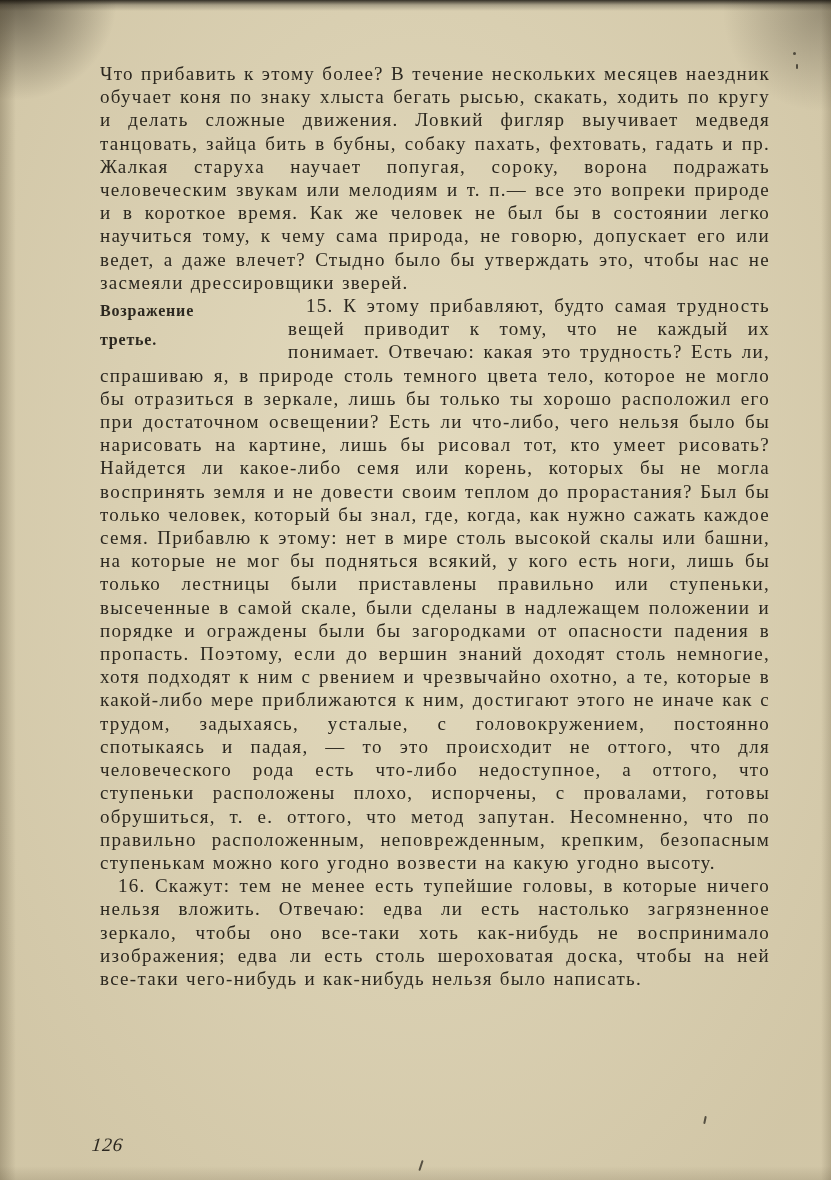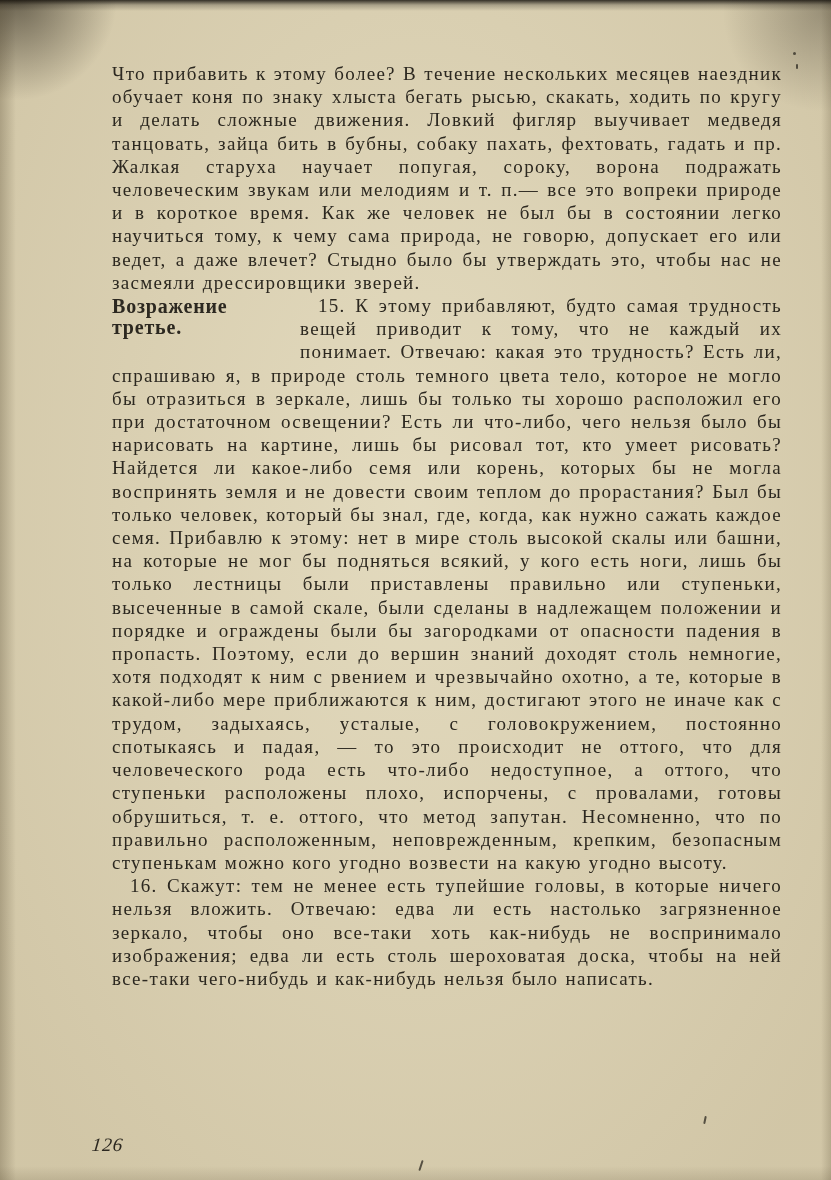--- a/index.html
+++ b/index.html
@@ -20,36 +20,36 @@
       linear-gradient(to bottom, rgba(23,20,15,0.85) 0px, rgba(23,20,15,0.25) 5px, rgba(23,20,15,0) 11px),
       linear-gradient(to right, rgba(70,58,34,0.28) 0px, rgba(70,58,34,0) 16px),
       linear-gradient(to left, rgba(70,58,34,0.20) 0px, rgba(70,58,34,0) 10px),
       linear-gradient(to top, rgba(70,58,34,0.14) 0px, rgba(70,58,34,0) 14px),
       radial-gradient(ellipse at 50% 42%, rgba(248,242,218,0.35), rgba(150,128,82,0.10) 90%);
     font-family:"Liberation Serif","DejaVu Serif",serif;
     color:var(--ink);
   }
   .text-block{
     position:absolute;
-    left:112px;top:62px;width:670px;
+    left:100px;top:62px;width:670px;
     font-size:19px;
     line-height:23.2px;
     text-align:justify;
     letter-spacing:1.3px;
     word-spacing:1px;
   }
   .para{margin:0;}
   .para.indent{text-indent:18px;}
   .margin-note{
     float:left;
     width:125px;
     padding-right:63px;
     font-weight:bold;
-    font-size:20px;
-    line-height:21px;
+    font-size:16px;
+    line-height:29px;
     letter-spacing:0.8px;
     text-indent:0;
     padding-top:2px;
   }
   .margin-note.n3{min-height:66px;}
   .margin-note.n4{min-height:92px;}
   .note-line{display:block;}
   .note-line + .note-line{margin-top:3px;}
   .page-number{
     position:absolute;

